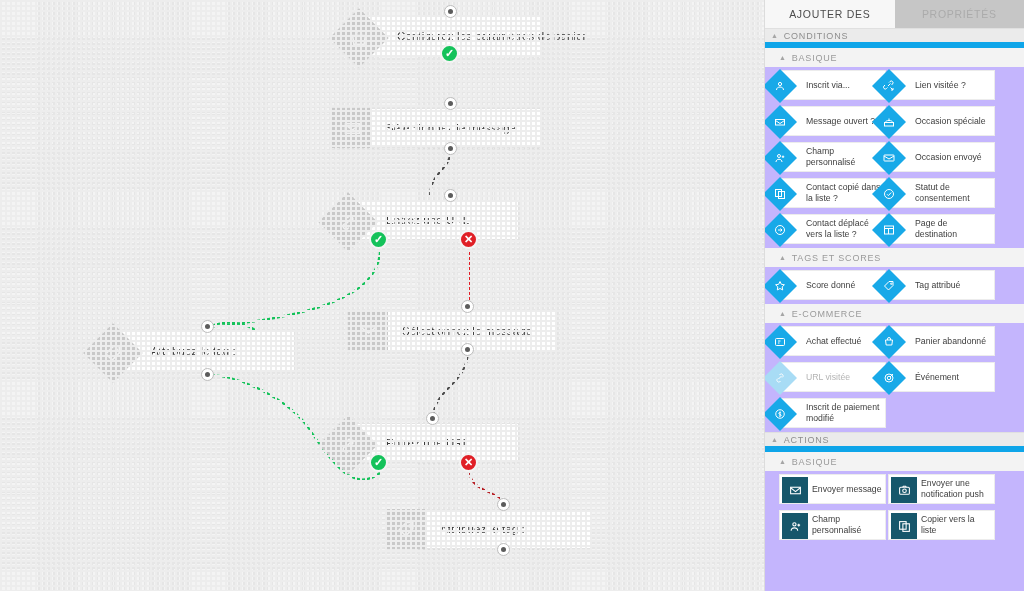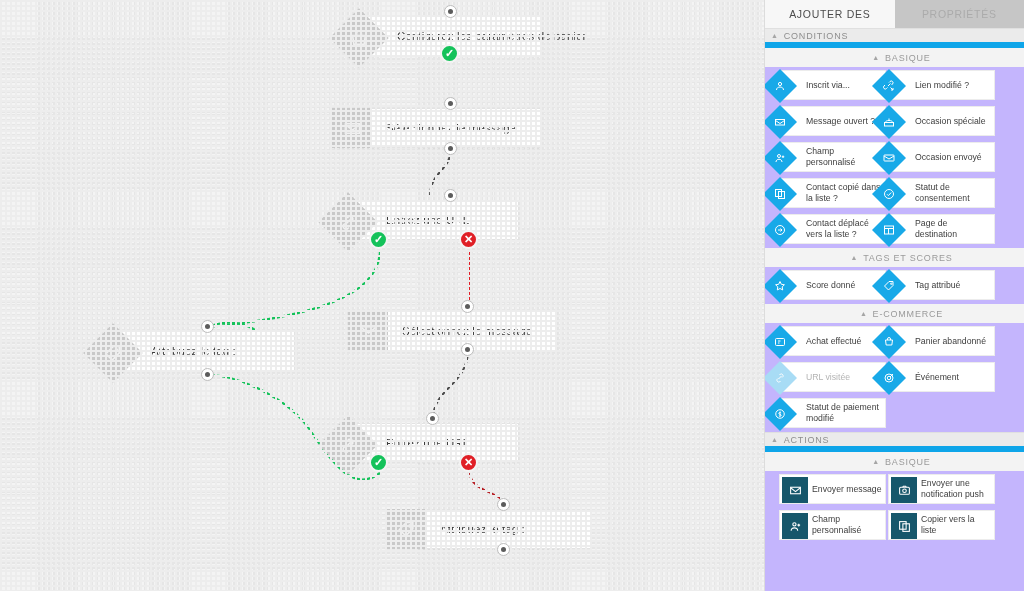--- a/index.html
+++ b/index.html
@@ -103,21 +103,21 @@
   .tab.inactive { background: #c6c6c6; color: #ababab; }
 
   .sect-head {
     height: 20px; display: flex; align-items: center;
     font-size: 9px; letter-spacing: .8px; color: #8e8e8e;
     background: #ebebeb; padding-left: 6px;
     border-top: 1px solid #e0e0e0; border-bottom: 6px solid #0ea5e9;
   }
   .sect-head.sub {
     background: #f3f3f3; padding-left: 14px; border-top: none;
-    border-bottom: none; color: #9a9a9a; height: 19px; justify-content: center;
+    border-bottom: none; color: #9a9a9a; height: 19px;
   }
   .caret { font-size: 7px; margin-right: 5px; color: #a5a5a5; }
 
   .grid2 {
     display: flex; flex-wrap: wrap;
     padding: 3px 6px 4px 14px;
     gap: 6px 2px;
   }
   .pitem {
     position: relative;
@@ -294,21 +294,21 @@
           </div>
           <div class="pitem">
             <div class="pdia">
               <svg viewBox="0 0 24 24" fill="none" stroke="currentColor" stroke-width="2">
                 <path d="M10 12l5-5"></path>
                 <path d="M12 5l2-2a3.5 3.5 0 015 5l-2 2"></path>
                 <path d="M9 15l-2 2a3.5 3.5 0 01-5-5l2-2"></path>
                 <path d="M15 15l5 5M16 20h4v-4"></path>
               </svg>
             </div>
-            <span class="plabel">Lien modifié ?</span>
+            <span class="plabel">Lien visitée ?</span>
           </div>
           <div class="pitem">
             <div class="pdia">
               <svg viewBox="0 0 24 24" fill="none" stroke="currentColor" stroke-width="2">
                 <rect x="3" y="7" width="18" height="11"></rect>
                 <path d="M3 9l9 6 9-6"></path>
               </svg>
             </div>
             <span class="plabel">Message ouvert ?</span>
           </div>
@@ -444,21 +444,21 @@
             </div>
             <span class="plabel">Événement</span>
           </div>
           <div class="pitem">
             <div class="pdia">
               <svg viewBox="0 0 24 24" fill="none" stroke="currentColor" stroke-width="2">
                 <circle cx="12" cy="12" r="8.5"></circle>
                 <path d="M12 7.5v9M14.3 9.3a2.6 2.6 0 00-4.6 1.4c0 2.6 4.6 1.6 4.6 3.9a2.6 2.6 0 01-4.6 1.2"></path>
               </svg>
             </div>
-            <span class="plabel">Statut de paiement modifié</span>
+            <span class="plabel">Inscrit de paiement modifié</span>
           </div>
         </div>
         <div class="sect-head">
           <span class="caret">▲</span>
           <span>ACTIONS</span>
         </div>
         <div class="sect-head sub">
           <span class="caret">▲</span>
           <span>BASIQUE</span>
         </div>

